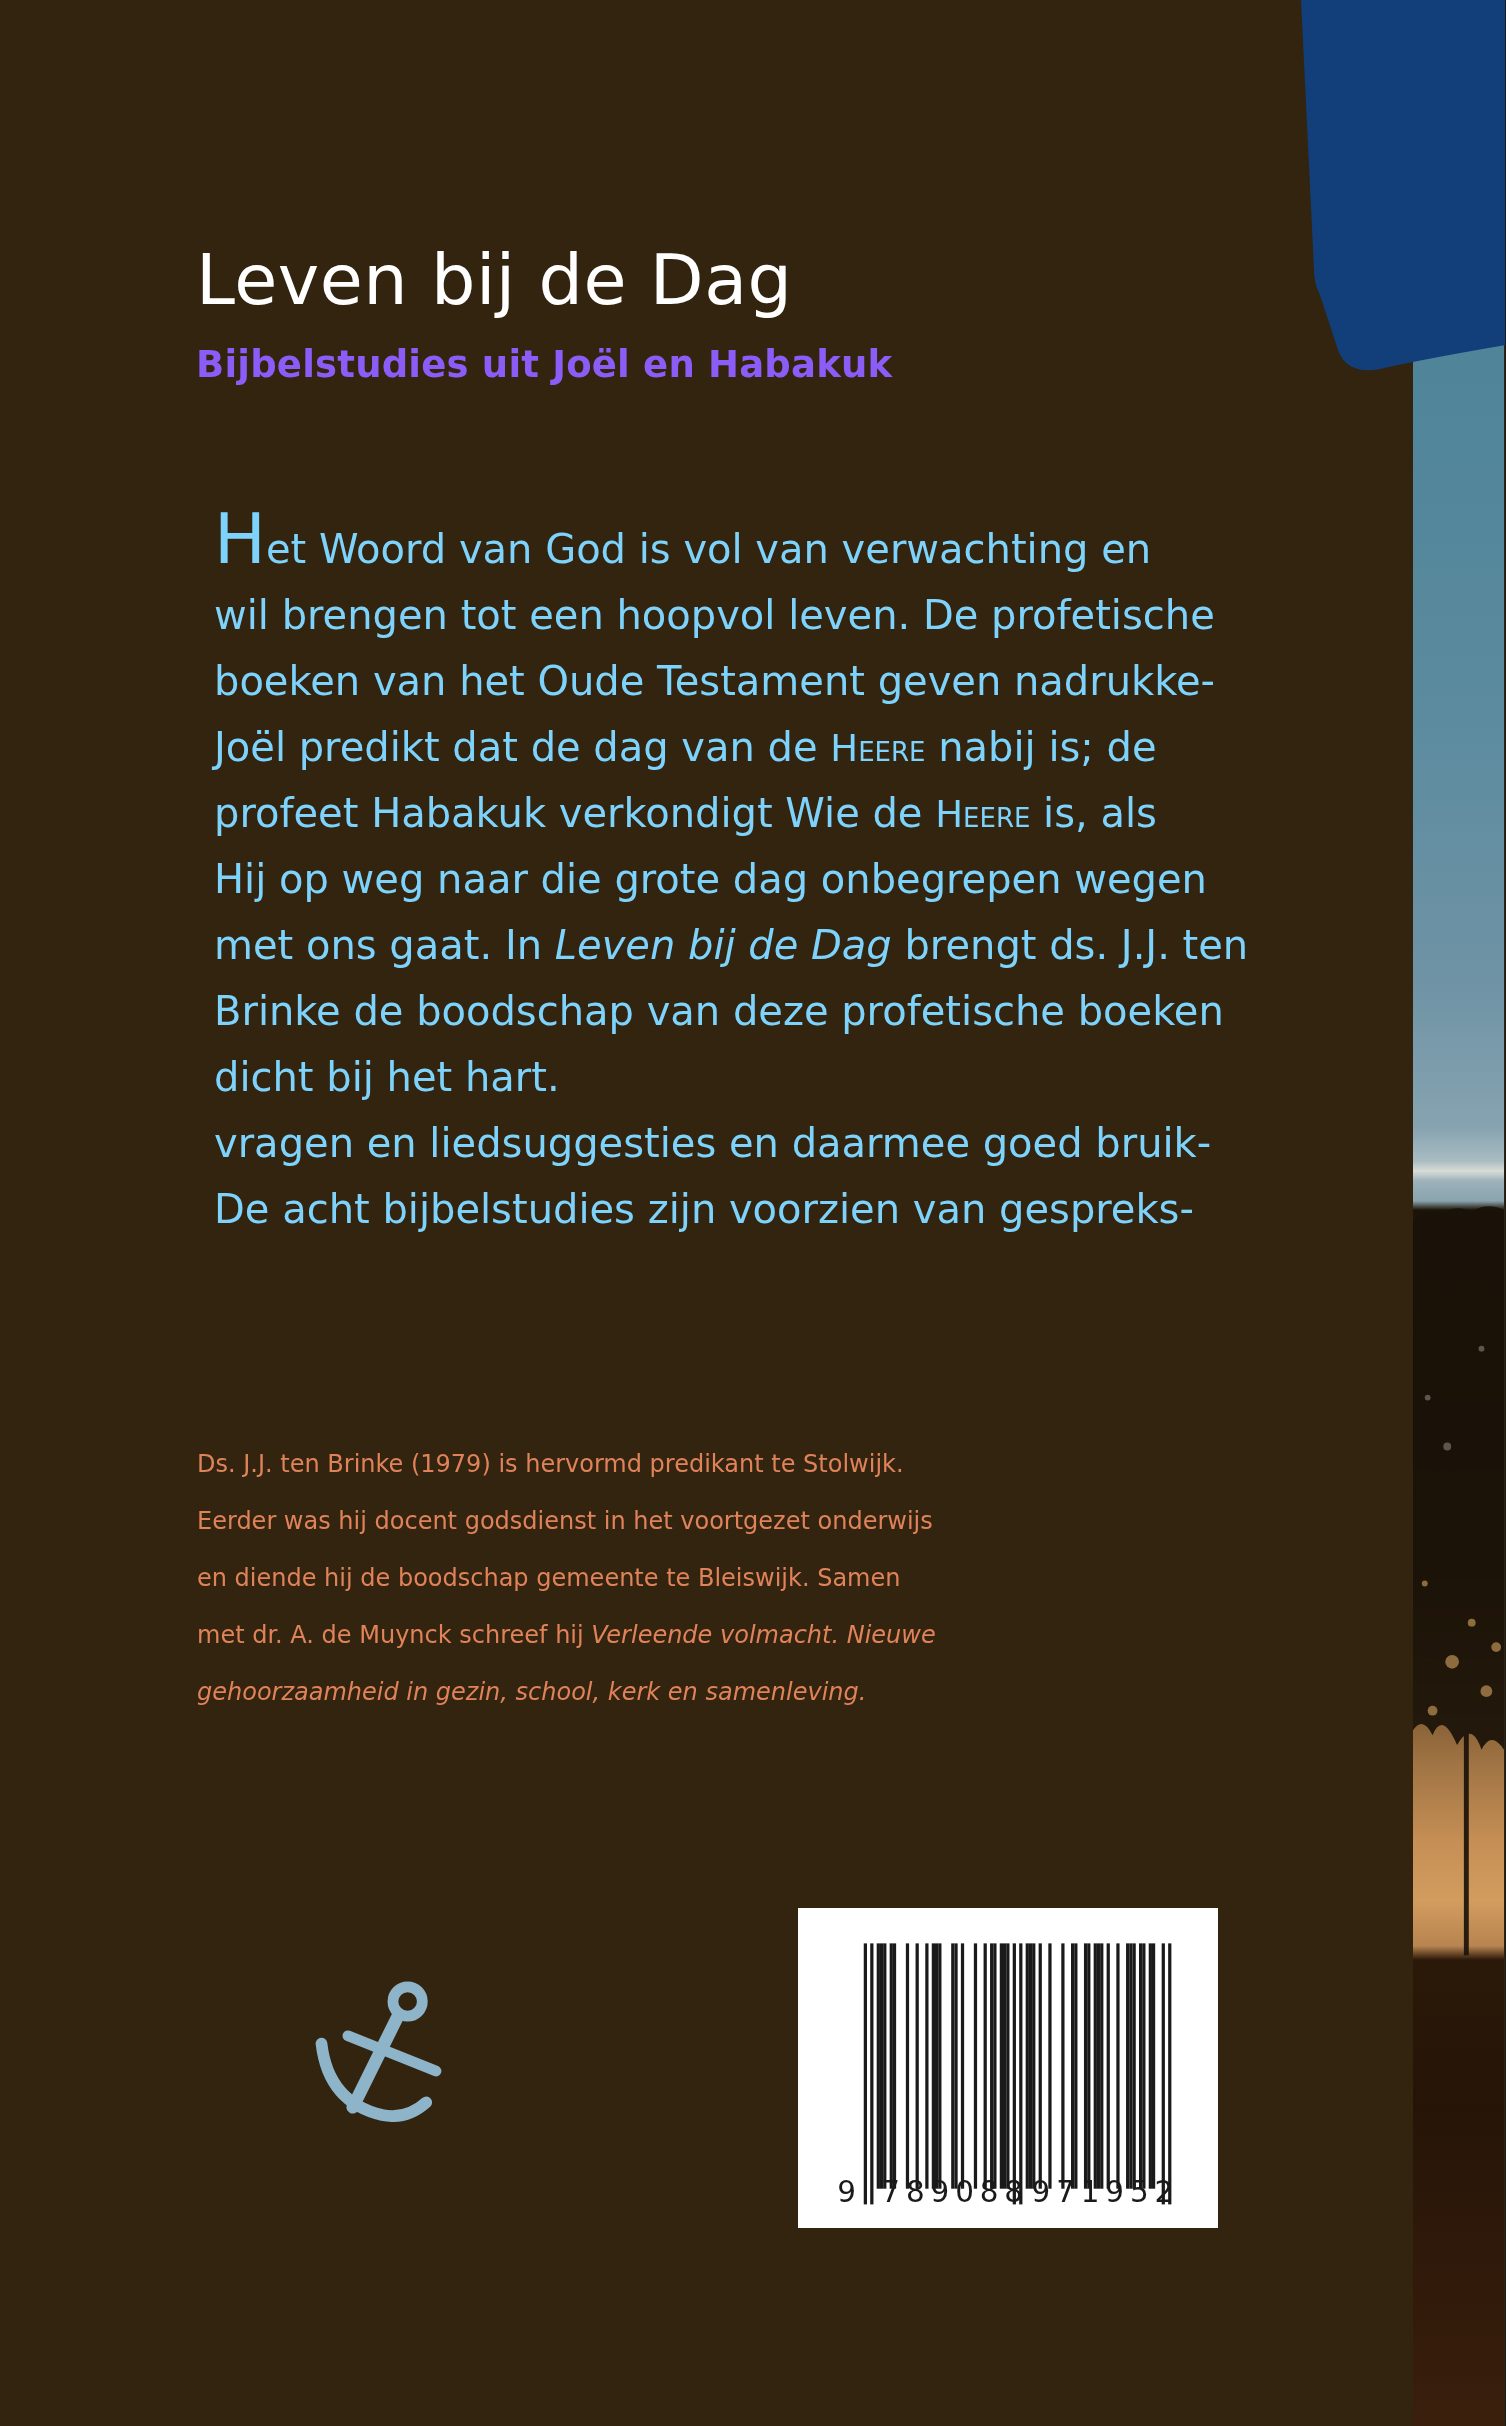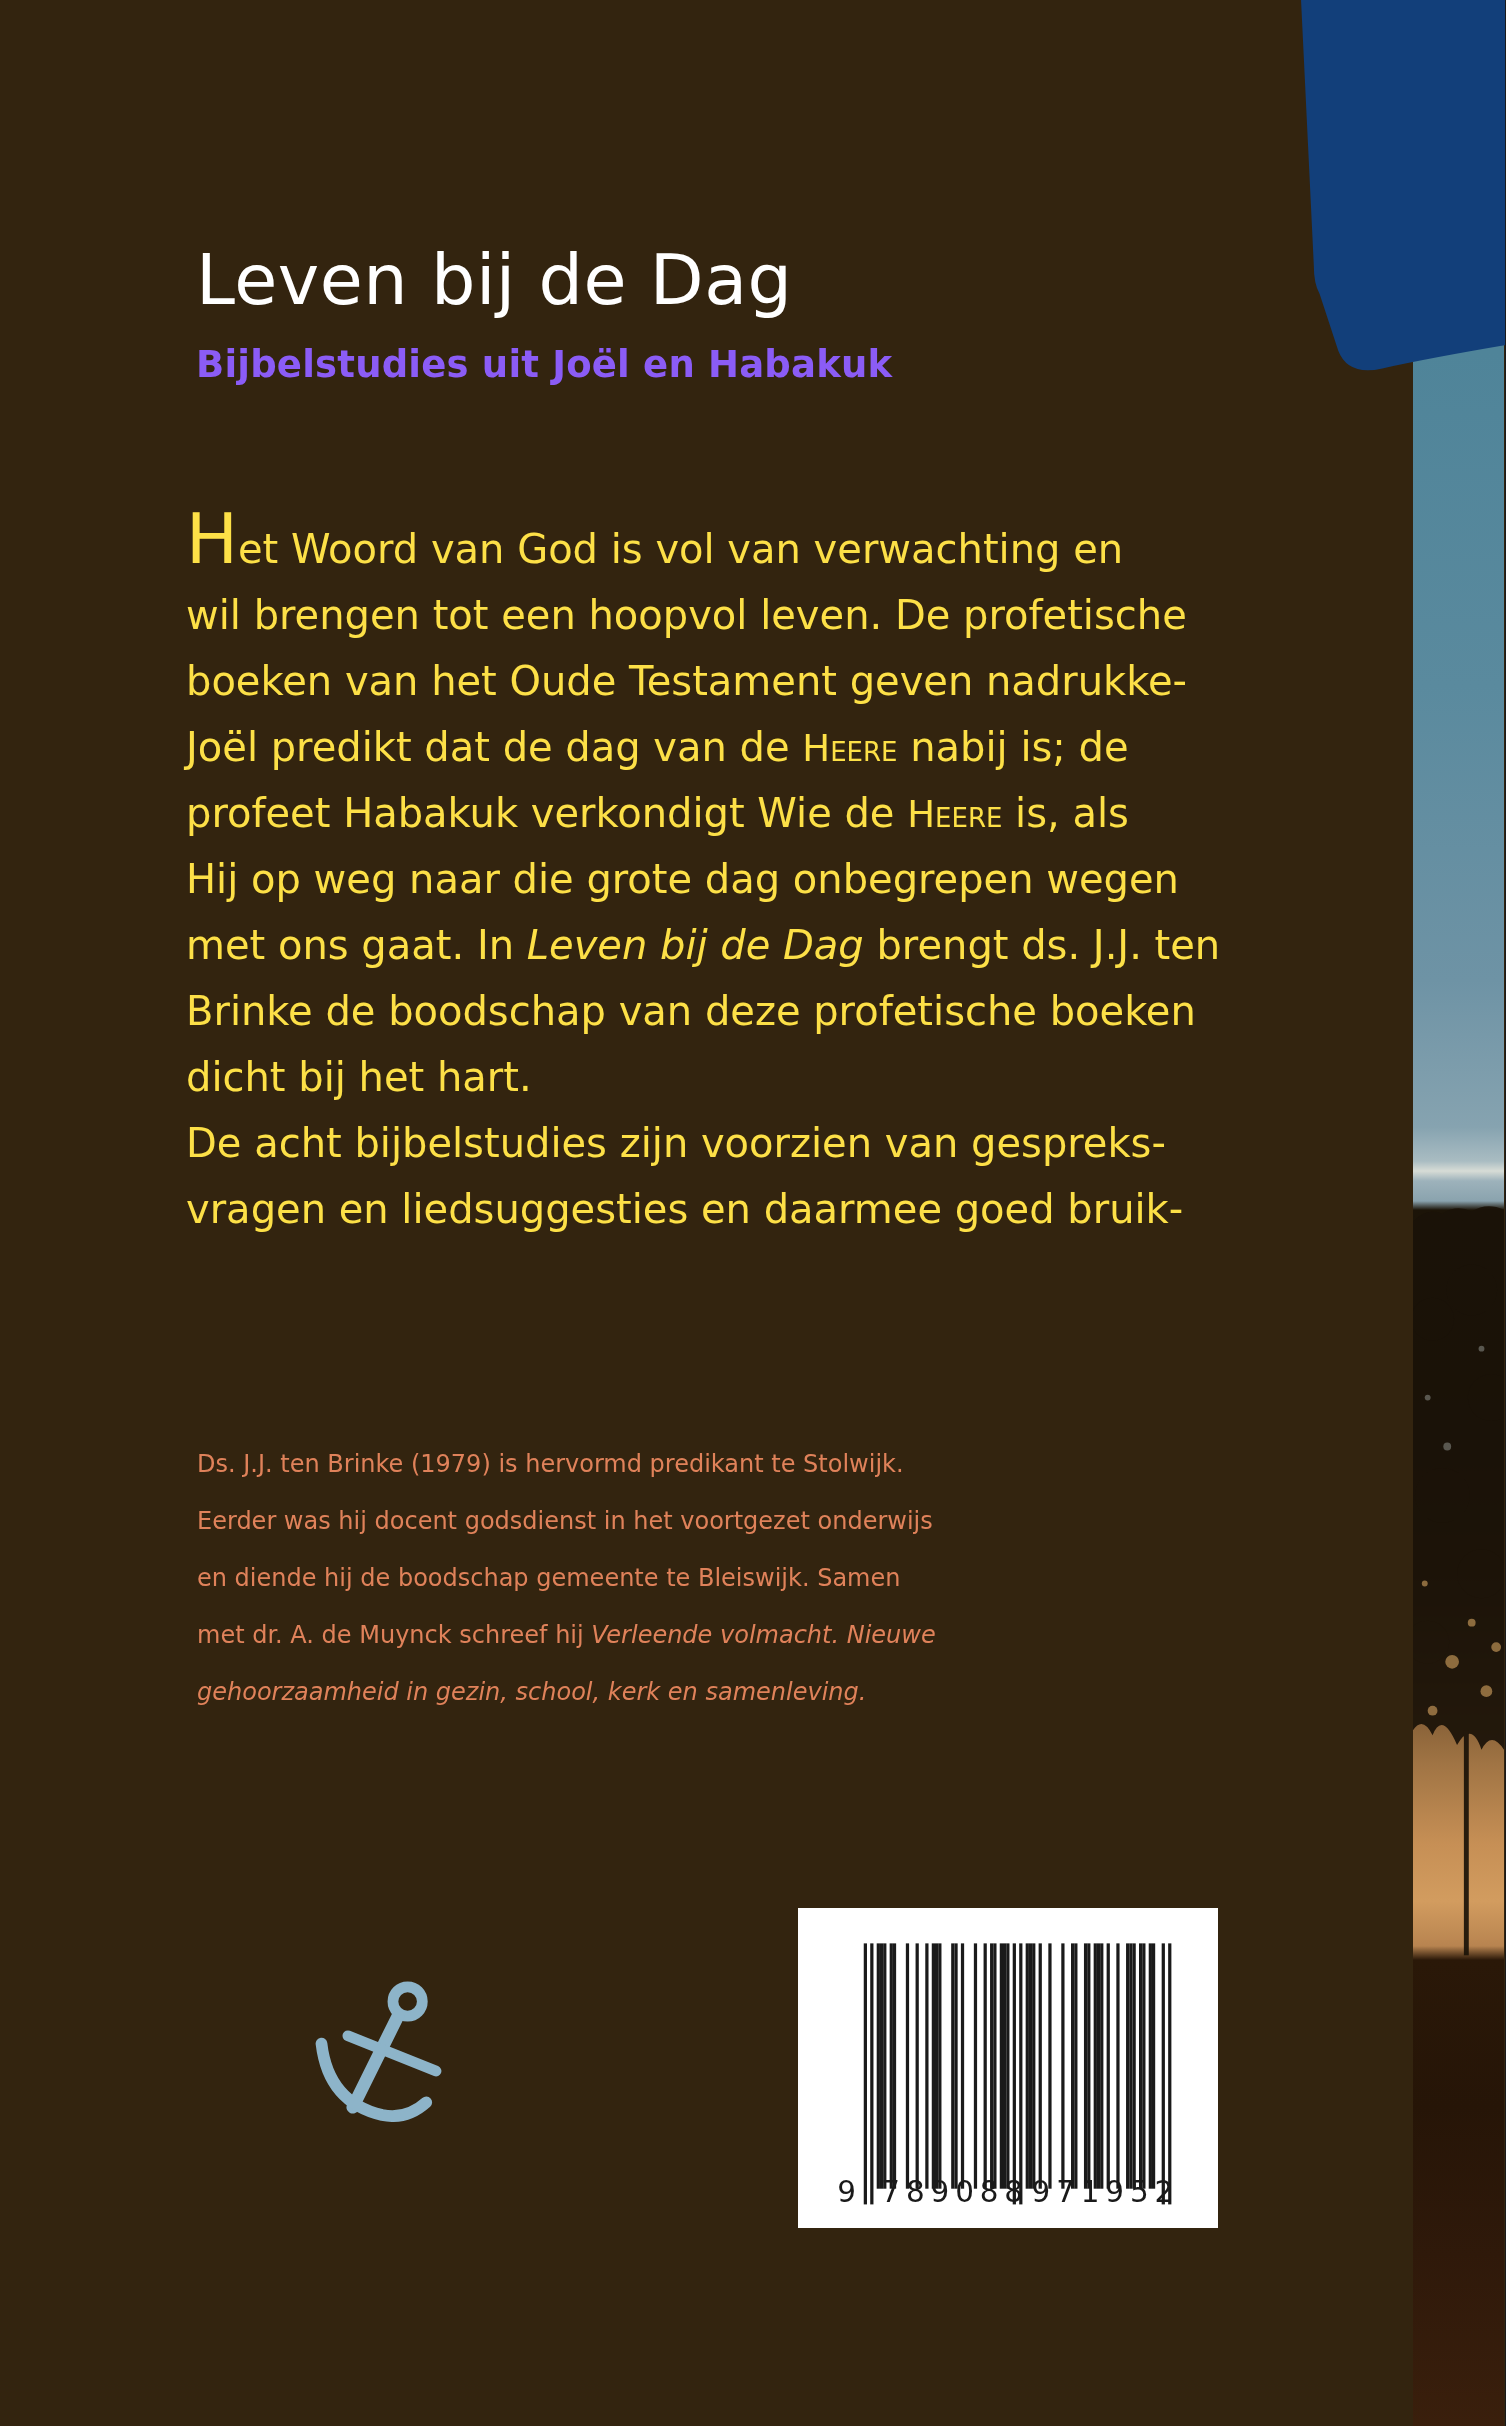--- a/index.html
+++ b/index.html
@@ -32,22 +32,22 @@
     letter-spacing: 0.5px; line-height: 82px; white-space: nowrap;
   }
   #subtitle {
     left: 196px; top: 341px; margin: 0;
     font-size: 37px; font-weight: bold; color: #8b5cf6;
     line-height: 47px; white-space: nowrap; letter-spacing: 0.2px;
   }
 
   
   #blurb {
-    left: 186px; top: 516px; width: 1108px;
-    color: #fde047; font-size: 40px; line-height: 66px;
+    left: 214px; top: 516px; width: 1108px;
+    color: #7dd3fc; font-size: 40px; line-height: 66px;
   }
   #blurb .line { display: block; white-space: nowrap; height: 66px; }
   #blurb .dropcap { font-size: 69px; line-height: 39px; }
   #blurb .sc { font-variant: small-caps; font-size: 37px; }
   #blurb .it { font-style: italic; }
 
   
   #bio {
     left: 197px; top: 1436px; width: 1117px;
     color: #e0825a; font-size: 24px; line-height: 57px;
@@ -109,22 +109,22 @@
 <div class="abs" id="blurb">
     <span class="line"><span class="dropcap">H</span><span>et Woord van God is vol van verwachting en</span></span>
     <span class="line"><span>wil brengen tot een hoopvol leven. De profetische</span></span>
     <span class="line"><span>boeken van het Oude Testament geven nadrukke-</span></span>
     <span class="line"><span>Joël predikt dat de dag van de </span><span class="sc">Heere</span><span> nabij is; de</span></span>
     <span class="line"><span>profeet Habakuk verkondigt Wie de </span><span class="sc">Heere</span><span> is, als</span></span>
     <span class="line"><span>Hij op weg naar die grote dag onbegrepen wegen</span></span>
     <span class="line"><span>met ons gaat. In </span><span class="it">Leven bij de Dag</span><span> brengt ds. J.J. ten</span></span>
     <span class="line"><span>Brinke de boodschap van deze profetische boeken</span></span>
     <span class="line"><span>dicht bij het hart.</span></span>
+    <span class="line"><span>vragen en liedsuggesties en daarmee goed bruik-</span></span>
     <span class="line"><span>De acht bijbelstudies zijn voorzien van gespreks-</span></span>
-    <span class="line"><span>vragen en liedsuggesties en daarmee goed bruik-</span></span>
   </div>
 
 <div class="abs" id="bio">
     <span class="line"><span>Ds. J.J. ten Brinke (1979) is hervormd predikant te Stolwijk.</span></span>
     <span class="line"><span>Eerder was hij docent godsdienst in het voortgezet onderwijs</span></span>
     <span class="line"><span>en diende hij de boodschap gemeente te Bleiswijk. Samen</span></span>
     <span class="line"><span>met dr. A. de Muynck schreef hij </span><span class="it">Verleende volmacht. Nieuwe</span></span>
     <span class="line"><span class="it">gehoorzaamheid in gezin, school, kerk en samenleving.</span></span>
   </div>
 

